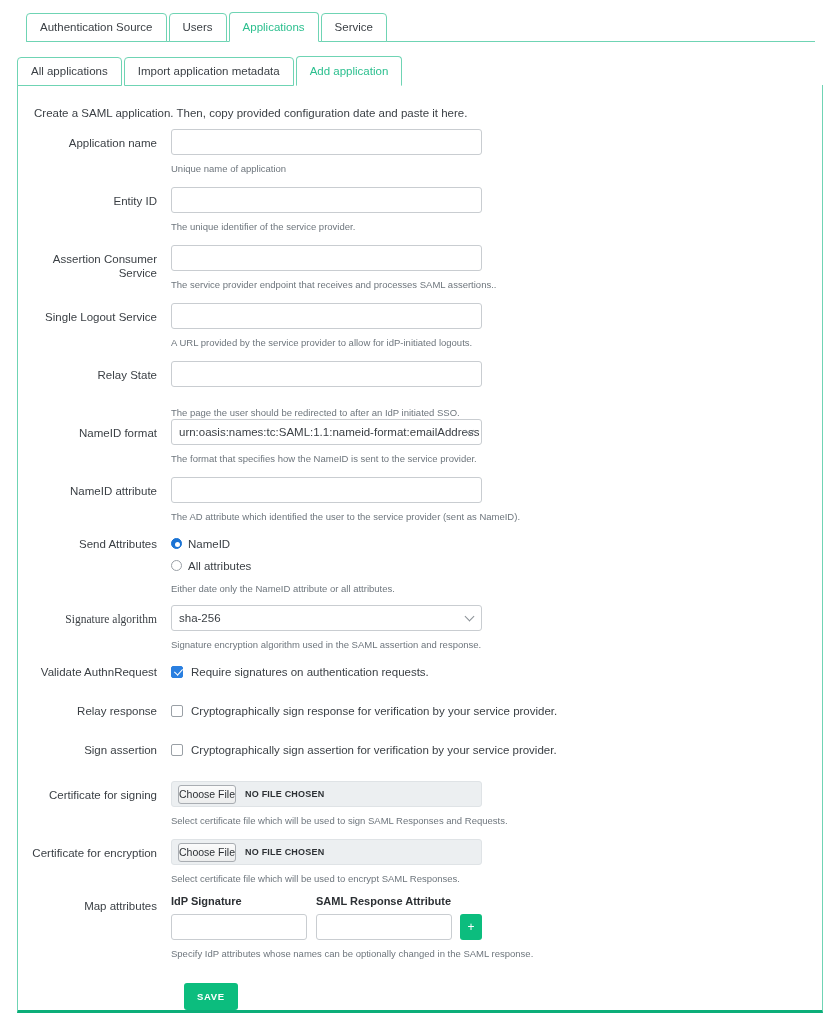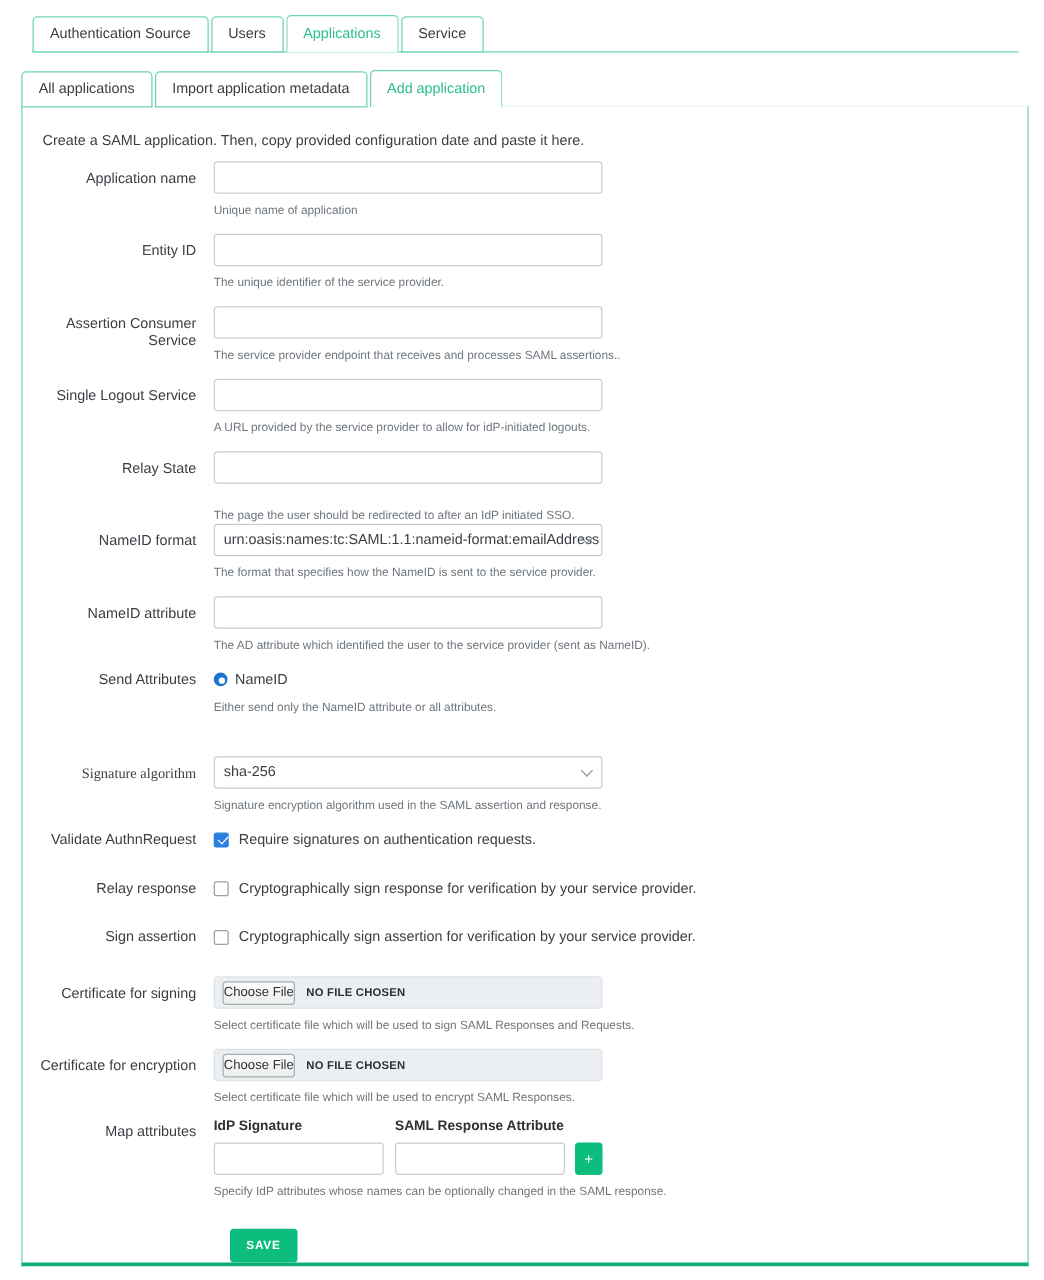--- a/index.html
+++ b/index.html
@@ -309,21 +309,25 @@
         </div>
       </div>
 
       <div class="row" style="height:70px;">
         <div class="lbl" style="top:2px;">Send Attributes</div>
         <div class="ctl" style="top:0;">
           <div class="opt" style="margin-bottom:5px;">
             <span class="radio on"></span>
             <span class="txt">NameID</span>
           </div>
-          <div class="help" style="margin-top:9px;">Either send only the NameID attribute or all attributes.</div>
+          <div class="opt">
+            <span class="radio"></span>
+            <span class="txt">All attributes</span>
+          </div>
+          <div class="help" style="margin-top:9px;">Either date only the NameID attribute or all attributes.</div>
         </div>
       </div>
 
       <div class="row" style="height:58px;">
         <div class="lbl" style="top:7px;font-family:Liberation Serif, serif;">Signature algorithm</div>
         <div class="ctl" style="top:0;">
           <div class="sel">
             <span>sha-256</span>
             <span class="chev"></span>
           </div>

